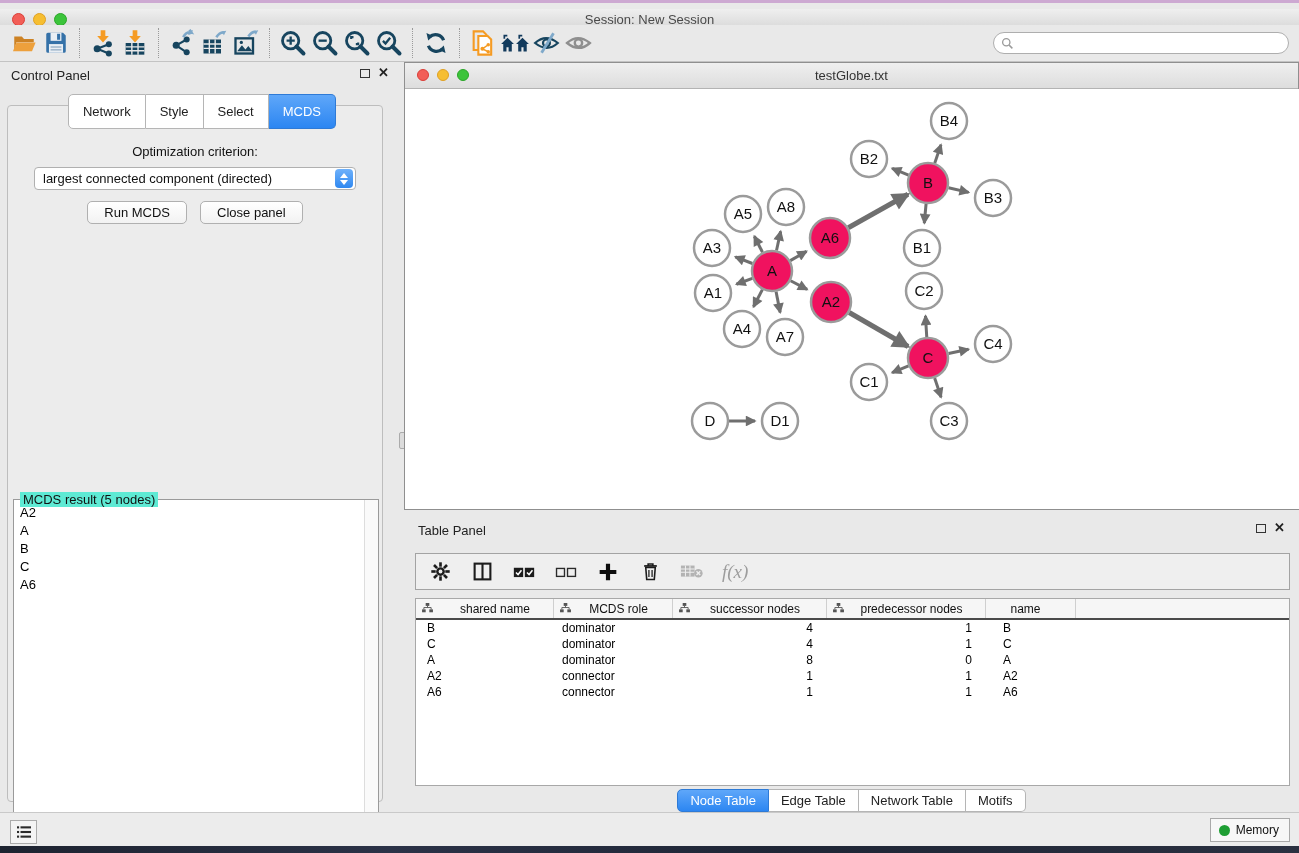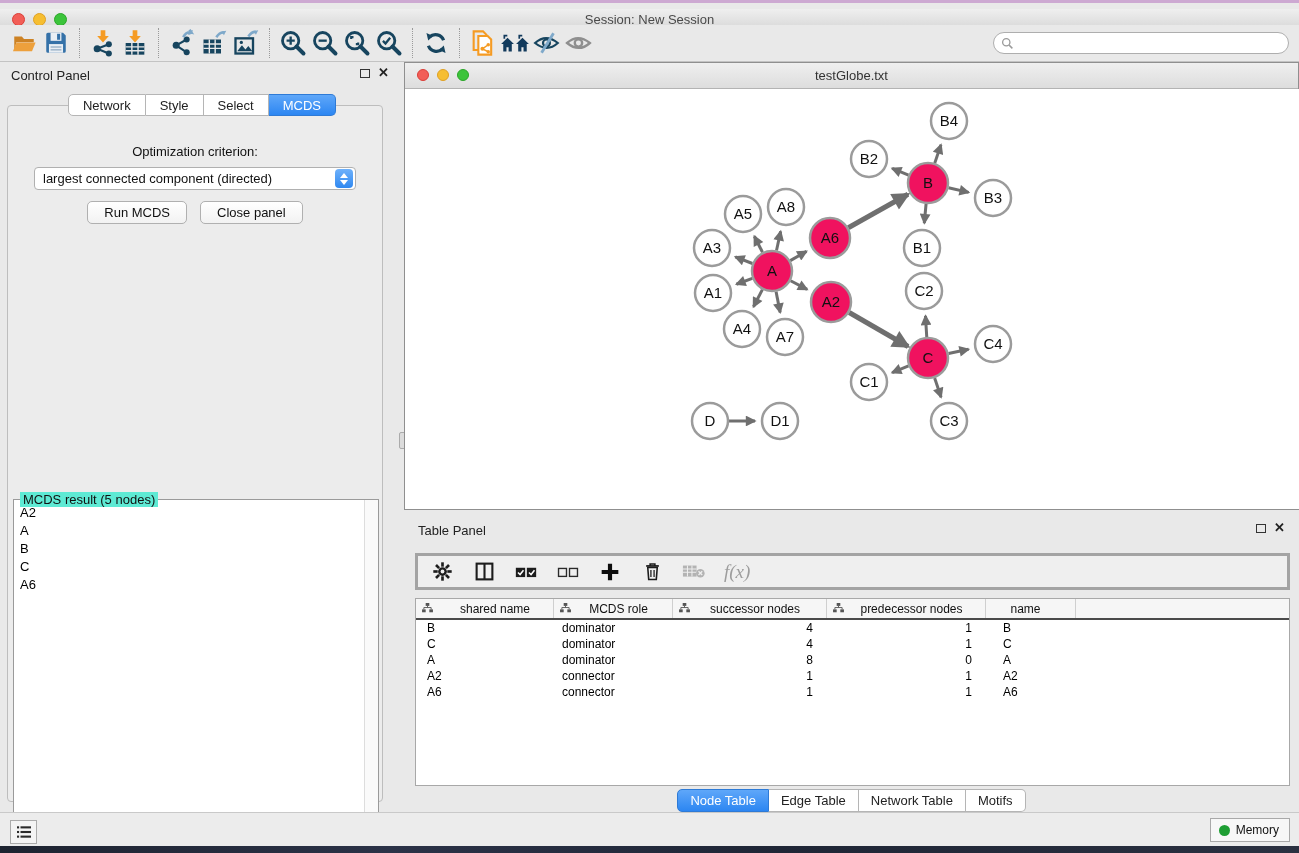--- a/index.html
+++ b/index.html
@@ -27,21 +27,21 @@
   .searchbox input { border:none; outline:none; flex:1; height:18px; font-size:12px; background:transparent; margin-left:4px; }
 
   
   .control-panel { position:absolute; left:5px; top:62px; width:394px; height:746px; }
   .panel-title-row { position:relative; height:26px; }
   .panel-title { position:absolute; left:6px; top:6px; font-size:13px; color:#222; }
   .panel-wincontrols { position:absolute; right:10px; top:6px; display:flex; gap:8px; align-items:center; }
   .float-glyph { width:10px; height:9px; border:1.5px solid #333; display:inline-block; }
   .close-glyph { font-size:13px; font-weight:bold; color:#222; line-height:10px; }
   .cp-tabs { position:absolute; left:0; top:32px; width:100%; display:flex; justify-content:center; z-index:3; }
-  .tab { height:22px; padding:0 14px; background:#fff; border:1px solid #b5b5b5; border-left:none;
+  .tab { height:35px; padding:0 14px; background:#fff; border:1px solid #b5b5b5; border-left:none;
     font-size:13px; color:#222; display:flex; align-items:center; }
   .tab:first-child { border-left:1px solid #b5b5b5; border-radius:5px 0 0 5px; }
   .tab:last-child { border-radius:0 5px 5px 0; }
   .tab.active { background:linear-gradient(#5fa7f9,#2c86f2); color:#fff; border-color:#2e7ad6; }
   .cp-body { position:absolute; left:2px; top:43px; width:376px; height:697px; background:#ececec;
     border:1px solid #bdbdbd; border-radius:4px; }
   .opt-label { position:absolute; width:100%; top:38px; text-align:center; font-size:13px; color:#111; }
   .cp-select { position:absolute; left:26px; top:61px; width:322px; height:23px; background:#fff;
     border:1px solid #b0b0b0; border-radius:4px; display:flex; align-items:center; }
   .cp-select .sel-text { flex:1; font-size:13px; color:#111; padding-left:8px; white-space:nowrap; overflow:hidden; }
@@ -67,21 +67,21 @@
   .net-title { position:absolute; width:100%; top:5px; text-align:center; font-size:13px; color:#333; }
   .net-canvas { position:relative; width:1015px; height:420px; background:#fff; }
   .resize-grip { position:absolute; right:1px; bottom:1px; width:13px; height:13px;
     background:repeating-linear-gradient(135deg, transparent 0 3px, #b9b9b9 3px 4px); }
   .divider-grip { position:absolute; left:399px; top:432px; width:9px; height:17px; background:#dcdcdc;
     border:1px solid #ababab; border-radius:2px; }
 
   
   .table-panel { position:absolute; left:404px; top:517px; width:895px; height:295px; background:#e9e9e9; }
   .tp-toolbar { position:absolute; left:11px; top:36px; width:875px; height:37px; background:#efefef;
-    border:3px solid #a3a3a3; display:flex; align-items:center; padding-left:12px; gap:18px; }
+    border:1px solid #a3a3a3; display:flex; align-items:center; padding-left:12px; gap:18px; }
   .tp-icon { display:flex; align-items:center; justify-content:center; width:24px; height:24px; }
   .fx { font-family:"Liberation Serif", serif; font-style:italic; font-size:19px; color:#9d9d9d; }
   .node-table { position:absolute; left:11px; top:81px; width:875px; height:188px; background:#fff;
     border:1px solid #a8a8a8; }
   .nt-header { display:flex; height:21px; background:#f6f6f6; border-bottom:2px solid #4a4a4a; }
   .nt-hcell { position:relative; display:flex; align-items:center; border-right:1px solid #cfcfcf;
     font-size:12px; color:#111; }
   .nt-hcell .hicon { margin:0 4px 0 6px; }
   .nt-hcell .hlabel { flex:1; text-align:center; padding-right:10px; }
   .nt-row { display:flex; height:16px; align-items:center; }

